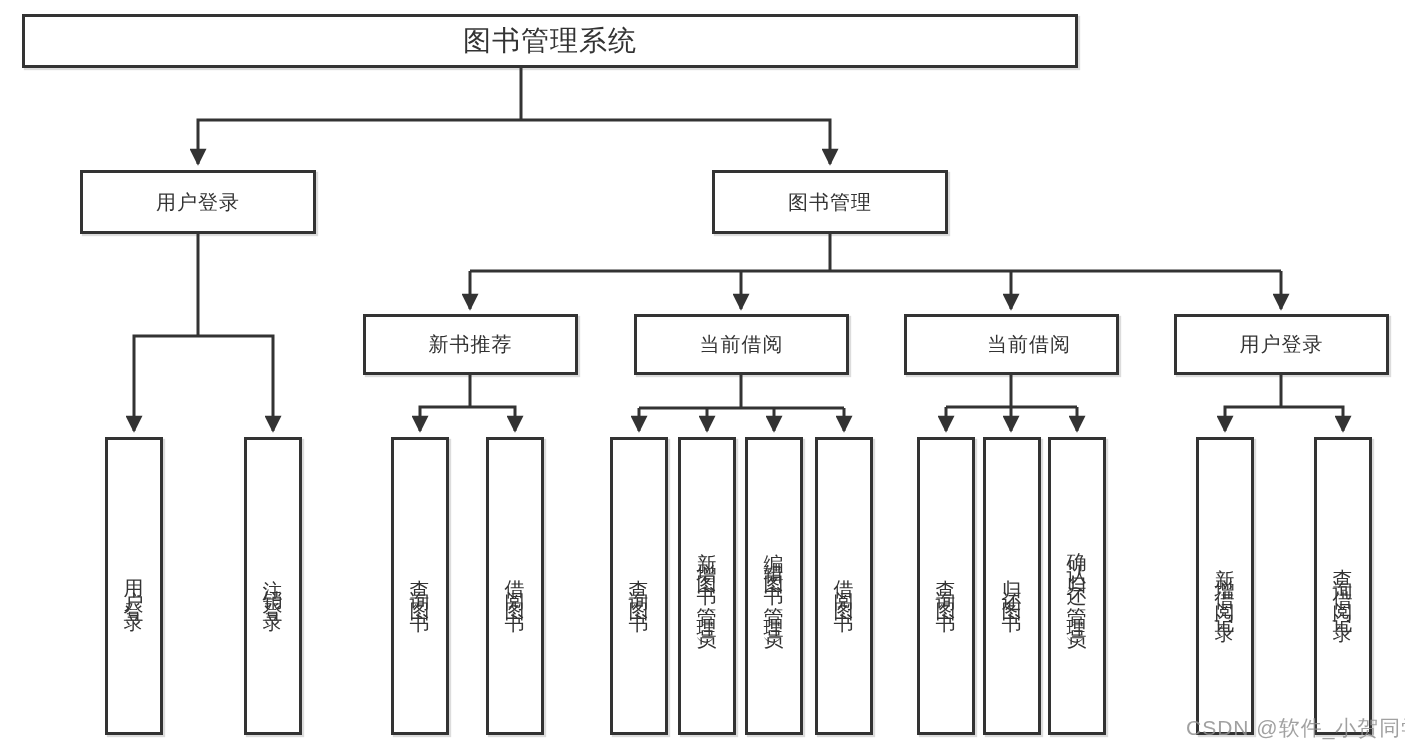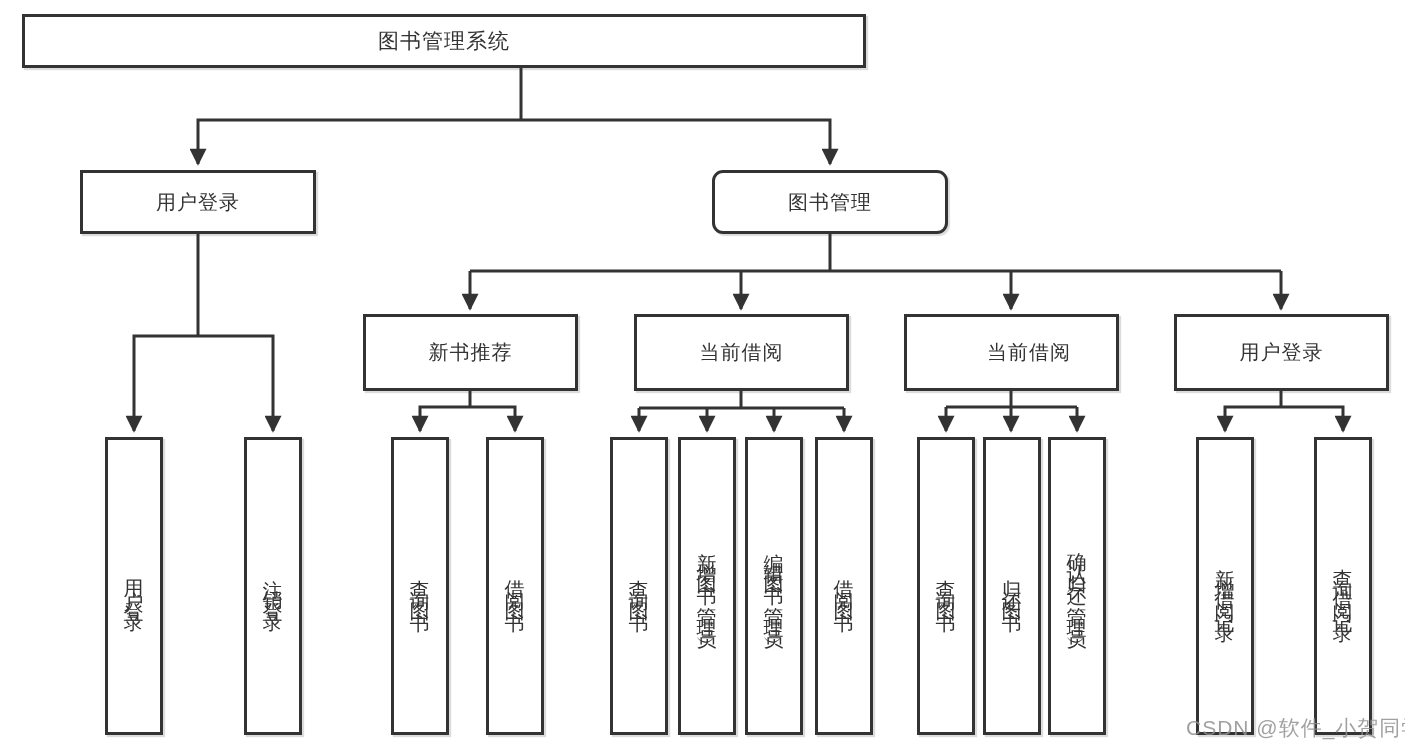--- a/index.html
+++ b/index.html
@@ -29,24 +29,24 @@
     color: #333333;
     box-shadow: 2px 2px 1px rgba(60,60,60,0.18);
   }
   .node.h {
     display: flex;
     align-items: center;
     justify-content: center;
     font-size: 20px;
     letter-spacing: 1px;
   }
-  .node.root { left: 22px; top: 14px; width: 844px; height: 54px; font-size: 21px; }
+  .node.root { left: 22px; top: 14px; width: 1056px; height: 54px; font-size: 28px; }
   .node.l2a { left: 80px;  top: 170px; width: 236px; height: 64px; }
-  .node.l2b { left: 712px; top: 170px; width: 236px; height: 64px; border-radius: 11px; }
-  .node.l3  { top: 314px; width: 215px; height: 77px; }
+  .node.l2b { left: 712px; top: 170px; width: 236px; height: 64px; }
+  .node.l3  { top: 314px; width: 215px; height: 61px; }
   .node.l3a { left: 363px; }
   .node.l3b { left: 634px; }
   .node.l3c { left: 904px; padding-left: 35px; }
   .node.l3d { left: 1174px; }
   .node.v {
     top: 437px;
     width: 58px;
     height: 298px;
     writing-mode: vertical-rl;
     text-orientation: mixed;

